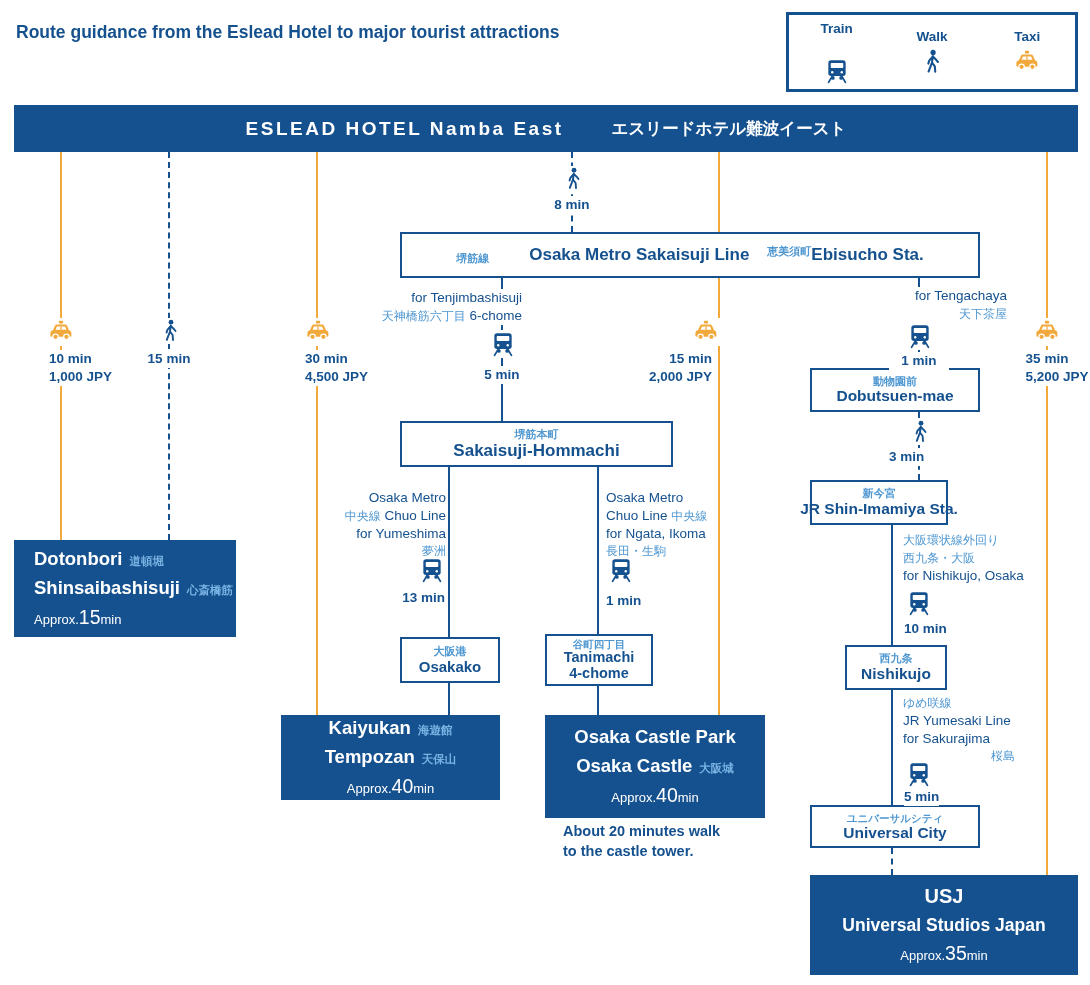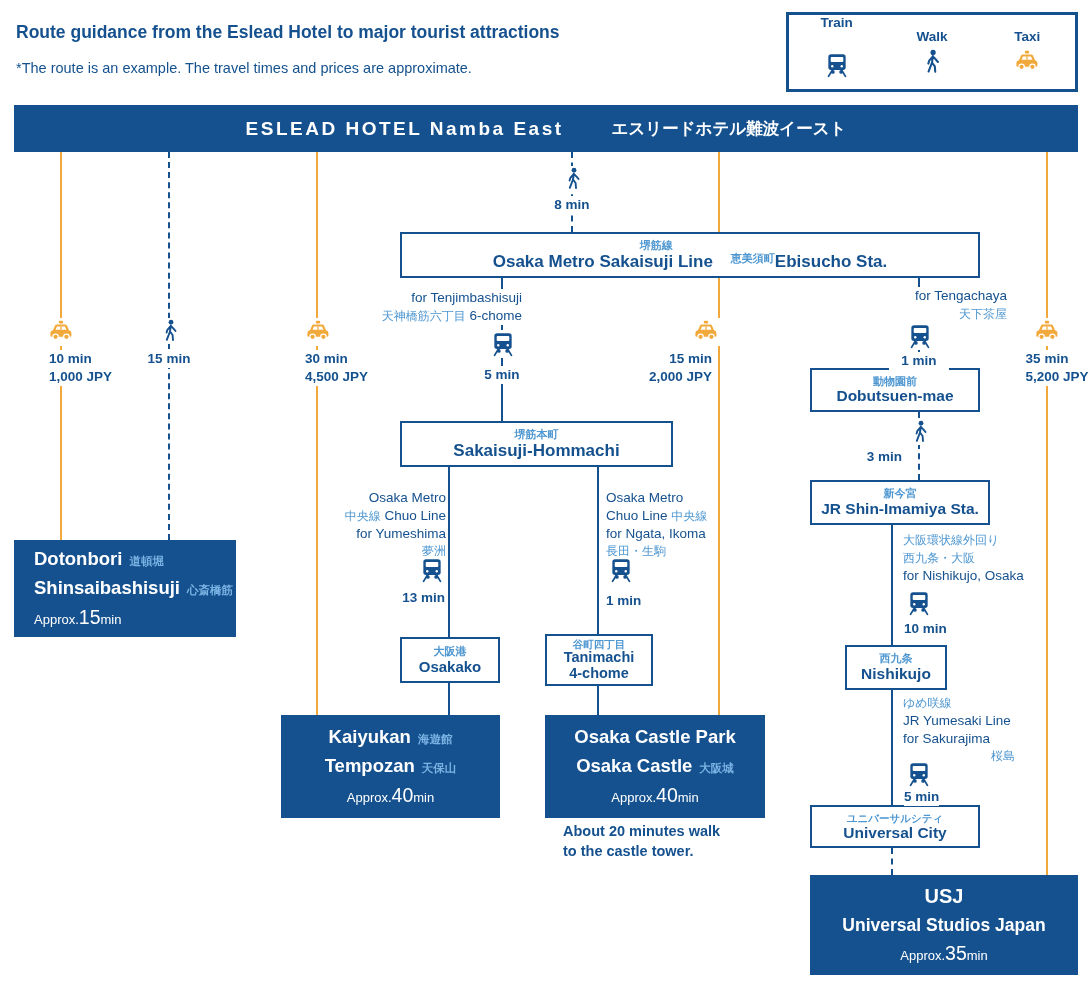--- a/index.html
+++ b/index.html
@@ -68,24 +68,23 @@
       <rect x="11.4" y="6.9" width="1.2" height="3" fill="currentColor"></rect>
       <circle cx="7" cy="16.4" r="2.5" fill="currentColor" stroke="#fff" stroke-width="1.1"></circle>
       <circle cx="17" cy="16.4" r="2.5" fill="currentColor" stroke="#fff" stroke-width="1.1"></circle>
     </symbol>
   </defs>
 </svg>
 
 <div id="canvas">
 
   <div class="abs b" style="left:16px;top:22px;font-size:17.5px">Route guidance from the Eslead Hotel to major tourist attractions</div>
-  <div class="abs" style="left:16px;top:60px;font-size:14.5px">*The route is an example. The travel times and prices are approximate.</div>
 
   <div class="abs" style="left:786px;top:12px;width:292px;height:80px;border:3px solid var(--navy);display:flex">
-    <div style="flex:1;display:flex;flex-direction:column;align-items:center;gap:22px">
+    <div style="flex:1;display:flex;flex-direction:column;align-items:center;justify-content:center;gap:22px">
       <span class="b" style="font-size:13.5px">Train</span>
       <span style="line-height:0"><svg width="26" height="26" style="color:var(--navy)">
             <use href="#sym-train"></use>
           </svg></span>
     </div>
     <div style="flex:1;display:flex;flex-direction:column;align-items:center;justify-content:center;gap:5px">
       <span class="b" style="font-size:13.5px">Walk</span>
       <span style="line-height:0"><svg width="26" height="26" style="color:var(--navy)">
             <use href="#sym-walk"></use>
           </svg></span>
@@ -151,21 +150,21 @@
   <span class="icon" style="left:1033px;top:318px">
       <svg width="26" height="26" style="color:var(--orange)">
         <use href="#sym-taxi"></use>
       </svg>
     </span>
   <div class="tlabel" style="left:1007px;top:350px;width:80px;text-align:center">35 min</div>
   <div class="tlabel" style="left:1017px;top:368px;width:80px;text-align:center">5,200 JPY</div>
 
   <div class="station" style="left:400px;top:232px;width:580px;height:46px">
     <div style="display:flex;gap:14px;align-items:flex-end">
-      <span style="display:flex;flex-direction:column">
+      <span style="display:flex;flex-direction:row">
         <span class="ja" style="align-self:flex-end;margin-right:40px">堺筋線</span>
         <span class="nm" style="font-size:17px">Osaka Metro Sakaisuji Line</span>
       </span>
       <span style="display:flex;flex-direction:row">
         <span class="ja" style="align-self:flex-start;margin-left:4px">恵美須町</span>
         <span class="nm" style="font-size:17px">Ebisucho Sta.</span>
       </span>
     </div>
   </div>
 
@@ -197,23 +196,23 @@
     <span class="ja">動物園前</span>
     <span class="nm">Dobutsuen-mae</span>
   </div>
 
   <div class="vl da" style="left:918px;top:412px;height:68px"></div>
   <span class="icon" style="left:907px;top:419px">
       <svg width="24" height="24" style="color:var(--navy)">
         <use href="#sym-walk"></use>
       </svg>
     </span>
-  <div class="tlabel" style="left:842px;top:448px;width:60px;text-align:right">3 min</div>
-
-  <div class="station" style="left:810px;top:480px;width:180px;height:45px">
+  <div class="tlabel" style="left:889px;top:448px;width:60px;text-align:left">3 min</div>
+
+  <div class="station" style="left:810px;top:480px;width:138px;height:45px">
     <span class="ja">新今宮</span>
     <span class="nm">JR Shin-Imamiya Sta.</span>
   </div>
 
   <div class="vl nv" style="left:891px;top:525px;height:120px"></div>
   <div class="seg" style="left:903px;top:531px;width:130px">
     <div><span class="ja">大阪環状線外回り</span></div>
     <div><span class="ja">西九条・大阪</span></div>
     <div><span>for Nishikujo, Osaka</span></div>
   </div>
@@ -306,21 +305,21 @@
       <span class="en">Shinsaibashisuji</span>
       <span class="ja">心斎橋筋</span>
     </div>
     <div class="approxrow">
       <span class="approx">Approx.</span>
       <span class="bigtime">15</span>
       <span class="approx">min</span>
     </div>
   </div>
 
-  <div class="dest center-content" style="left:281px;top:715px;width:219px;height:103px">
+  <div class="dest center-content" style="left:281px;top:715px;width:219px;height:85px">
     <div class="row">
       <span class="en">Kaiyukan</span>
       <span class="ja">海遊館</span>
     </div>
     <div class="row">
       <span class="en">Tempozan</span>
       <span class="ja">天保山</span>
     </div>
     <div class="approxrow">
       <span class="approx">Approx.</span>

